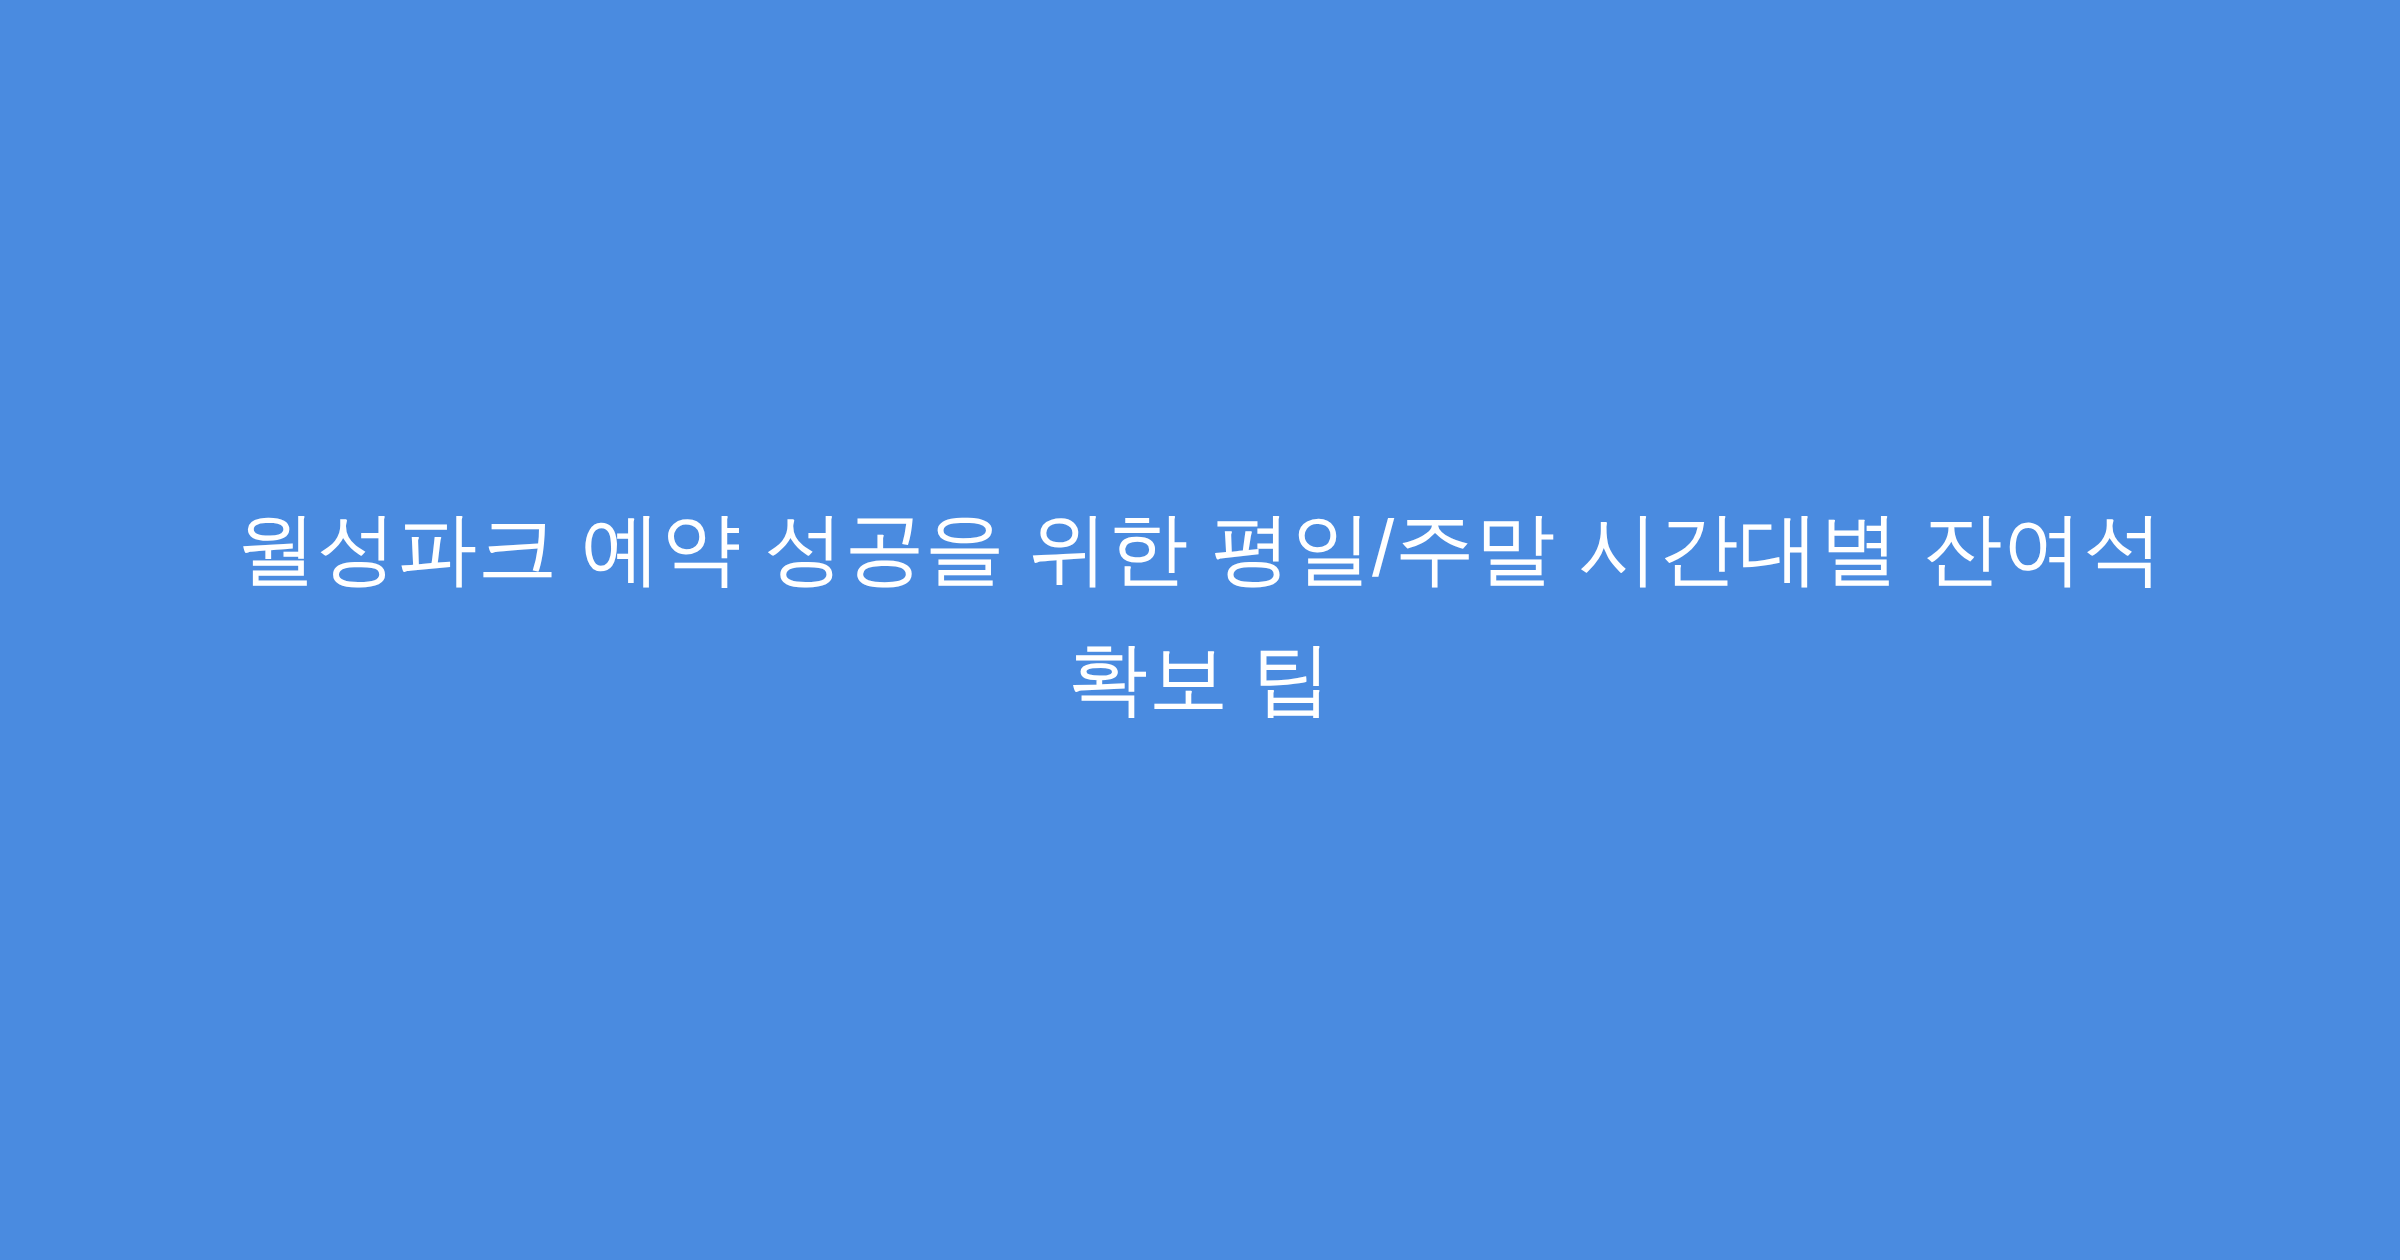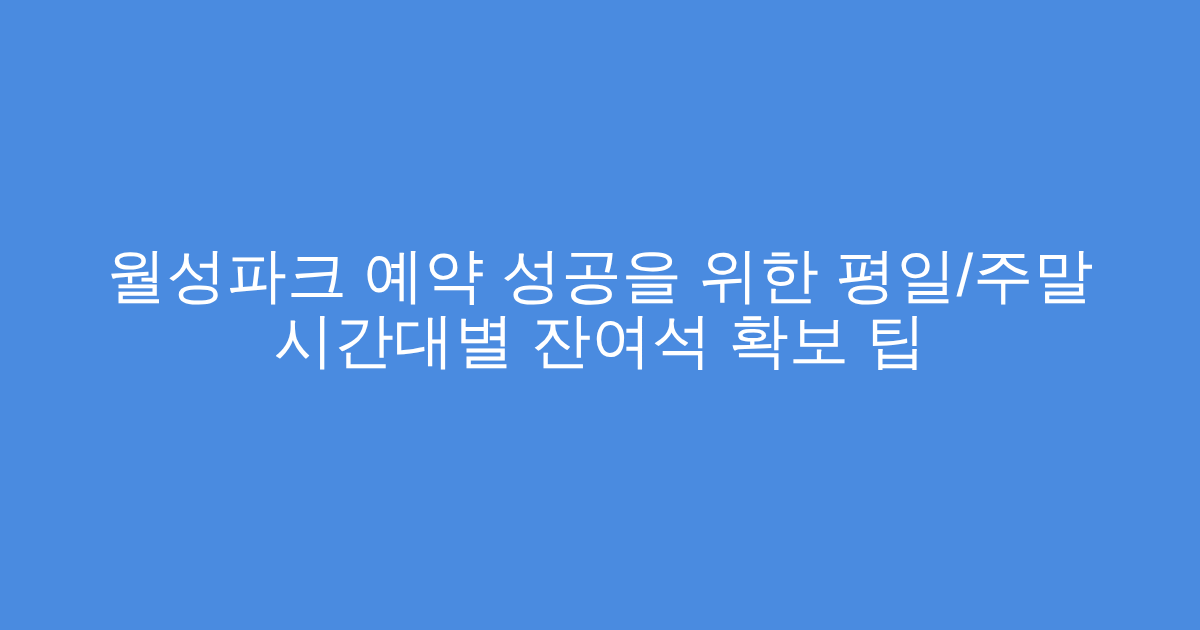--- a/index.html
+++ b/index.html
@@ -35,21 +35,21 @@
     padding: 0 20px;
     margin-top: -14px;   
     text-align: center;
   }
 
   .title-text {
     display: block;
     margin: 4px;
     color: #ffffff;
     font-family: "Liberation Sans", "DejaVu Sans", sans-serif;
-    font-size: 60px;
+    font-size: 40px;
     font-weight: 400;
     line-height: 65px;
     letter-spacing: 0.2px;
     word-break: keep-all;
     white-space: pre-wrap;
     text-rendering: geometricPrecision;
   }
 </style>
 </head>
 <body>

